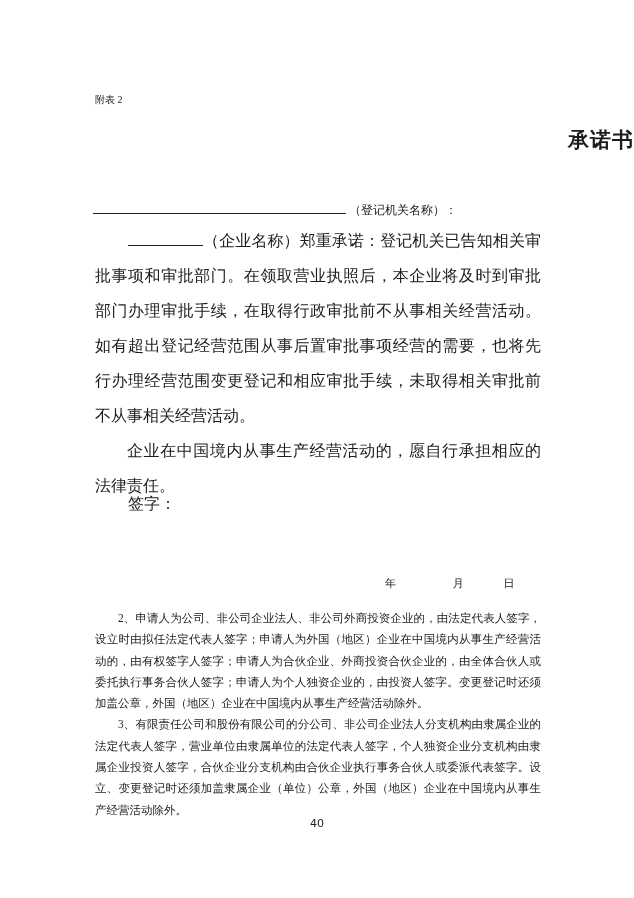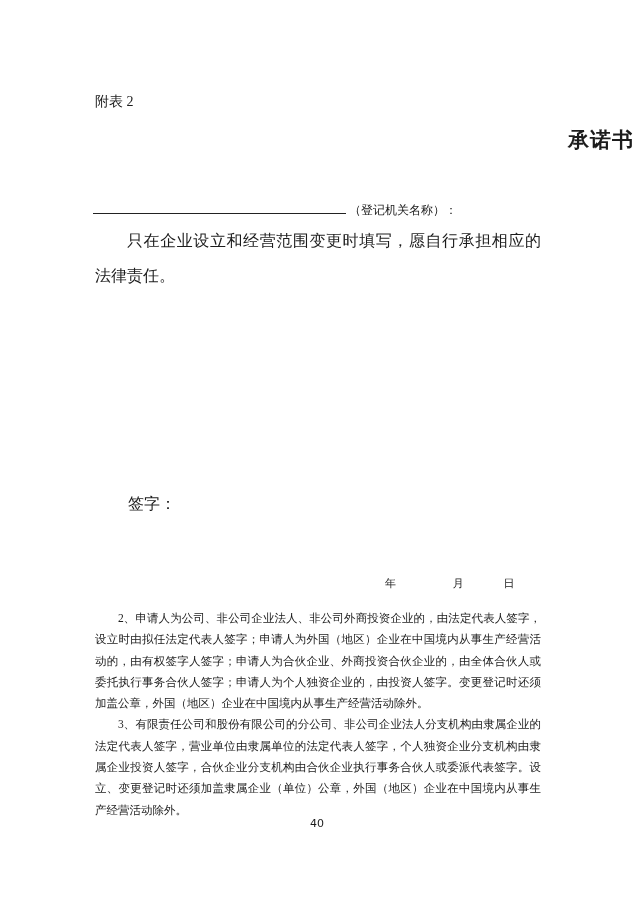--- a/index.html
+++ b/index.html
@@ -14,21 +14,21 @@
     margin: 0 auto;
     background: #ffffff;
     color: #1c1c1c;
     font-family: "Liberation Serif", "DejaVu Serif", serif;
     overflow: hidden;
   }
   .appendix-label {
     position: absolute;
     top: 93px;
     left: 95px;
-    font-size: 14px;
+    font-size: 10px;
   }
   .doc-title {
     position: absolute;
     top: 126px;
     left: 0;
     width: 100%;
     text-align: right;
     font-size: 21px;
     font-weight: bold;
     letter-spacing: 1px;
@@ -121,21 +121,24 @@
   <div class="appendix-label">附表 2</div>
 
   <div class="doc-title">承诺书</div>
 
   <div class="recipient-line">
     <span class="blank blank-long"></span>
     <span>（登记机关名称）：</span>
   </div>
 
   <div class="body-text">
-    <p class="para-indent">只在企业设立和经营范围变更时填写，愿自行承担相应的法律责任。</p>
+    <p class="para-first">
+      <span class="blank blank-short"></span><span>（企业名称）郑重承诺：登记机关已告知相关审批事项和审批部门。在领取营业执照后，本企业将及时到审批部门办理审批手续，在取得行政审批前不从事相关经营活动。如有超出登记经营范围从事后置审批事项经营的需要，也将先行办理经营范围变更登记和相应审批手续，未取得相关审批前不从事相关经营活动。</span>
+    </p>
+    <p class="para-indent">企业在中国境内从事生产经营活动的，愿自行承担相应的法律责任。</p>
   </div>
 
   <div class="signature-line">签字：</div>
 
   <div class="date-line">
     <span class="date-year">年</span>
     <span class="date-month">月</span>
     <span class="date-day">日</span>
   </div>
 

